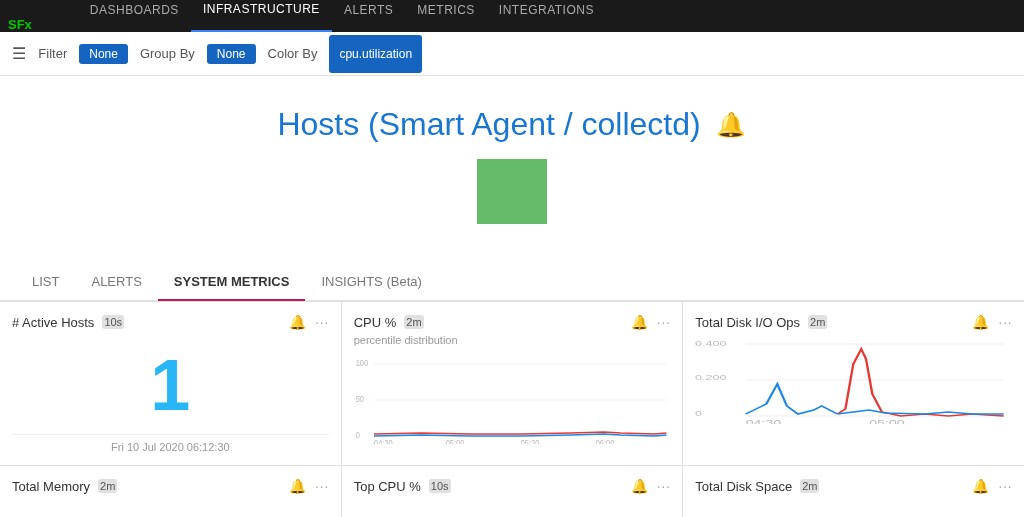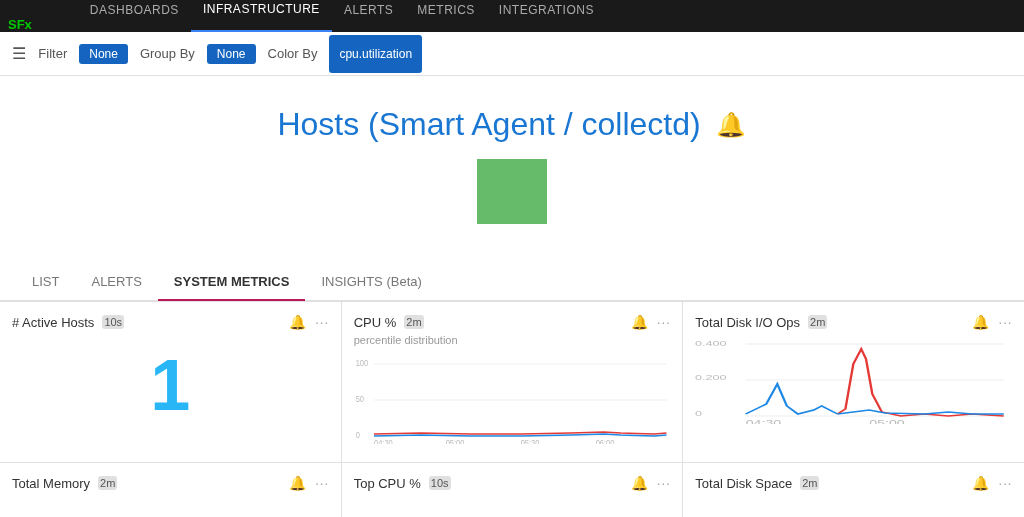--- a/index.html
+++ b/index.html
@@ -102,20 +102,21 @@
     <div class="card">
       <div class="card-header">
         <span class="card-title"># Active Hosts</span>
         <span class="card-badge">10s</span>
         <div class="card-header-right">
           <span>🔔</span>
           <span>···</span>
         </div>
       </div>
       <div class="big-number">1</div>
+      <div class="card-footer-text">Fri 10 Jul 2020 06:12:30</div>
     </div>
 
     <div class="card">
       <div class="card-header">
         <span class="card-title">CPU %</span>
         <span class="card-badge">2m</span>
         <div class="card-header-right">
           <span>🔔</span>
           <span>···</span>
         </div>

